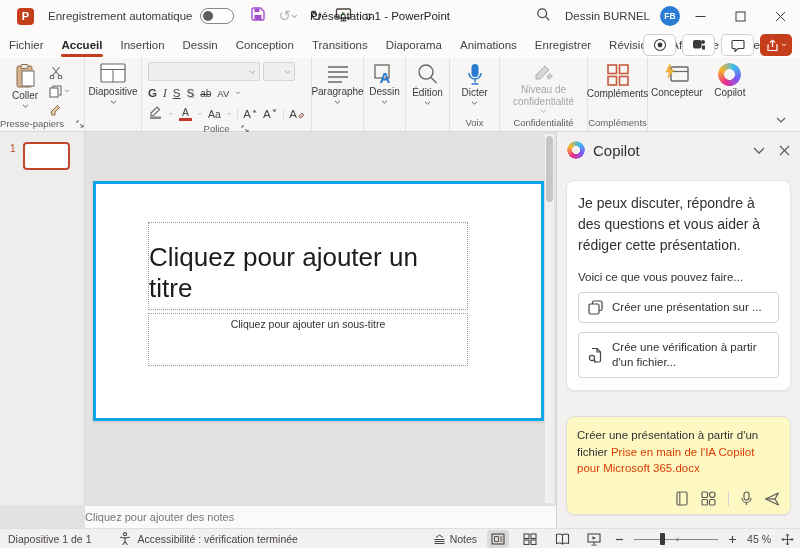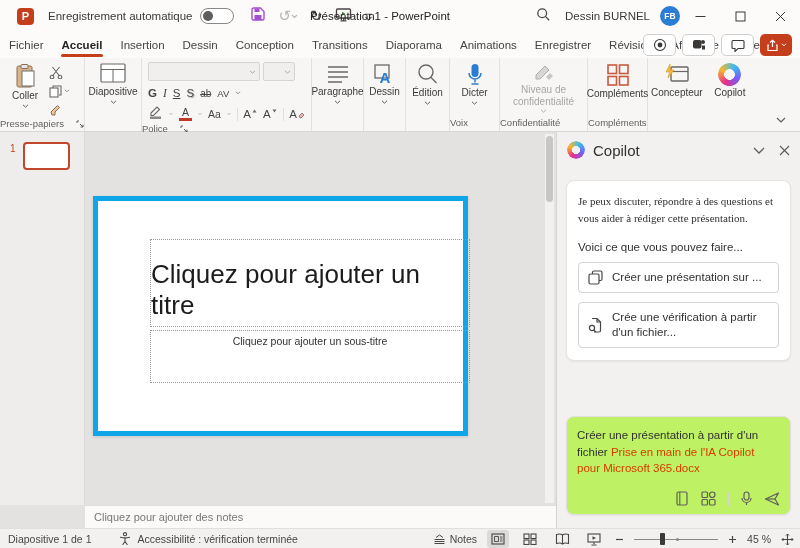--- a/index.html
+++ b/index.html
@@ -28,57 +28,57 @@
   .tab.active { font-weight:bold; color:#252423; }
   .tab.active::after { content:""; position:absolute; left:8px; right:8px; bottom:1px; height:3px; background:#c43e1c; border-radius:2px; }
   .tabrow-right { position:absolute; right:8px; top:34px; display:flex; gap:6px; align-items:center; }
   .pillbtn { width:33px; height:22px; border:1px solid #d1cfcd; border-radius:5px; background:#fff; display:flex; align-items:center; justify-content:center; }
   .sharebtn { width:32px; height:22px; border-radius:5px; background:#c43e1c; display:flex; align-items:center; justify-content:center; gap:2px; }
 
   
   .ribbon { left:0; top:58px; width:800px; height:74px; background:#f8f6f4; border-bottom:1px solid #d8d6d4; display:flex; }
   .grp { height:100%; border-right:1px solid #e3e1df; display:flex; flex-direction:column; }
   .grp-body { flex:1; display:flex; padding:2px 3px 0 3px; }
-  .grp-label { height:15px; font-size:9.5px; color:#605e5c; display:flex; align-items:center; gap:12px; padding-bottom:2px; }
+  .grp-label { height:15px; font-size:9.5px; color:#605e5c; display:flex; align-items:center; justify-content:center; gap:12px; padding-bottom:2px; }
   .bigbtn { display:flex; flex-direction:column; align-items:center; padding-top:3px; gap:1px; font-size:10px; color:#3b3a39; border-radius:3px; }
   .bigbtn .lbl { line-height:1.15; text-align:center; }
   .chev { margin-top:1px; }
   .smallcol { display:flex; flex-direction:column; justify-content:flex-start; gap:3px; padding-top:4px; }
   .smallbtn { height:16px; display:flex; align-items:center; gap:2px; padding:0 2px; }
   .combo { height:19px; background:#f1efee; border:1px solid #d6d4d2; border-radius:2px; display:flex; align-items:center; justify-content:flex-end; padding-right:3px; }
   .fontrow { display:flex; align-items:center; gap:6px; height:18px; }
   .fbtn { font-size:11.5px; color:#444; display:flex; align-items:flex-end; gap:1px; }
   .disabled-txt { color:#a8a6a4 !important; }
   .copilot-donut { border-radius:50%; background:conic-gradient(from 210deg,#e8308a,#f8b62d,#3bbcf0,#7a5af8,#e8308a);
     -webkit-mask:radial-gradient(circle,transparent 0 32%,#000 34%); mask:radial-gradient(circle,transparent 0 32%,#000 34%); }
 
   
   .thumbs { left:0; top:132px; width:85px; height:373px; background:#efedeb; border-right:1px solid #dddbd9; }
   .slide-num { position:absolute; left:10px; top:11px; font-size:10px; color:#b7472a; }
   .thumb { position:absolute; left:23px; top:10px; width:47px; height:28px; background:#fff; border:2px solid #c0472c; border-radius:4px; }
 
   
   .workspace { left:85px; top:132px; width:471px; height:373px; background:#e4e2e0; }
-  .canvas { left:93px; top:196px; width:375px; height:240px; background:#fff; border:5px solid #0ea5e9; box-shadow:0 1px 3px rgba(0,0,0,.12); }
+  .canvas { left:93px; top:181px; width:451px; height:240px; background:#fff; border:3px solid #0ea5e9; box-shadow:0 1px 3px rgba(0,0,0,.12); }
   .ph { position:absolute; border:1px dotted #9a9896; display:flex; }
   .ph-title { left:52px; top:38px; width:320px; height:88px; align-items:flex-end; justify-content:center; padding-bottom:5px; font-size:26px; color:#1c1c1c; }
   .ph-sub { left:52px; top:129px; width:320px; height:53px; align-items:flex-start; justify-content:center; padding-top:4px; font-size:10.5px; color:#333; }
   .vscroll { left:545px; top:134px; width:9px; height:369px; background:#f3f1f0; }
   .vscroll .vthumb { position:absolute; left:1px; top:2px; width:7px; height:66px; background:#c8c6c4; border-radius:4px; }
-  .notesbar { left:85px; top:505px; width:471px; height:23px; background:#fbfaf9; border-top:1px solid #e1dfdd; display:flex; align-items:center; padding-left:9px; font-size:11px; color:#797775; }
+  .notesbar { left:85px; top:505px; width:471px; height:23px; background:#fbfaf9; border-top:1px solid #e1dfdd; display:flex; align-items:center; padding-left:0; font-size:11px; color:#797775; }
 
   
   .copanel { left:556px; top:132px; width:244px; height:396px; background:#f3f1ef; border-left:1px solid #d6d4d2; }
   .cop-head { display:flex; align-items:center; height:36px; padding:0 10px; gap:8px; }
   .cop-title { font-size:15px; color:#323130; flex:1; }
   .cop-card { position:absolute; left:9px; right:9px; top:48px; background:#fff; border:1px solid #e6e4e2; border-radius:8px; box-shadow:0 1px 2px rgba(0,0,0,.06); padding:12px 11px; }
-  .cop-intro { font-size:11px; line-height:1.5; color:#323130;font-family:Liberation Serif, serif; }
+  .cop-intro { font-size:14px; line-height:1.5; color:#323130; }
   .cop-hint { font-size:11.5px; color:#323130; margin-top:15px; }
   .sug { margin-top:9px; border:1px solid #d6d4d2; border-radius:4px; background:#fff; display:flex; align-items:center; gap:9px; padding:7px 9px; font-size:11.5px; color:#323130; line-height:1.3; }
-  .composer { position:absolute; left:9px; right:9px; bottom:13px; background:#bef264; border:1px solid #e1dfdd; border-radius:8px; box-shadow:0 1px 2px rgba(0,0,0,.06); padding:10px 10px 8px 10px; }
+  .composer { position:absolute; left:9px; right:9px; bottom:13px; background:#fef9c3; border:1px solid #e1dfdd; border-radius:8px; box-shadow:0 1px 2px rgba(0,0,0,.06); padding:10px 10px 8px 10px; }
   .comp-text { font-size:11.5px; line-height:1.45; color:#323130; }
   .comp-link { color:#d83b01; }
   .comp-foot { display:flex; align-items:center; justify-content:flex-end; gap:12px; margin-top:14px; }
   .vsep { width:1px; height:14px; background:#d6d4d2; }
 
   
   .statusbar { left:0; top:528px; width:800px; height:20px; background:#f3f1f0; border-top:1px solid #e1dfdd; display:flex; align-items:center; font-size:10.5px; color:#484644; }
   .sb-left { display:flex; align-items:center; gap:6px; }
   .sb-right { position:absolute; right:6px; top:0; height:20px; display:flex; align-items:center; gap:10px; }
   .viewbtn { width:22px; height:18px; display:flex; align-items:center; justify-content:center; border-radius:3px; }

